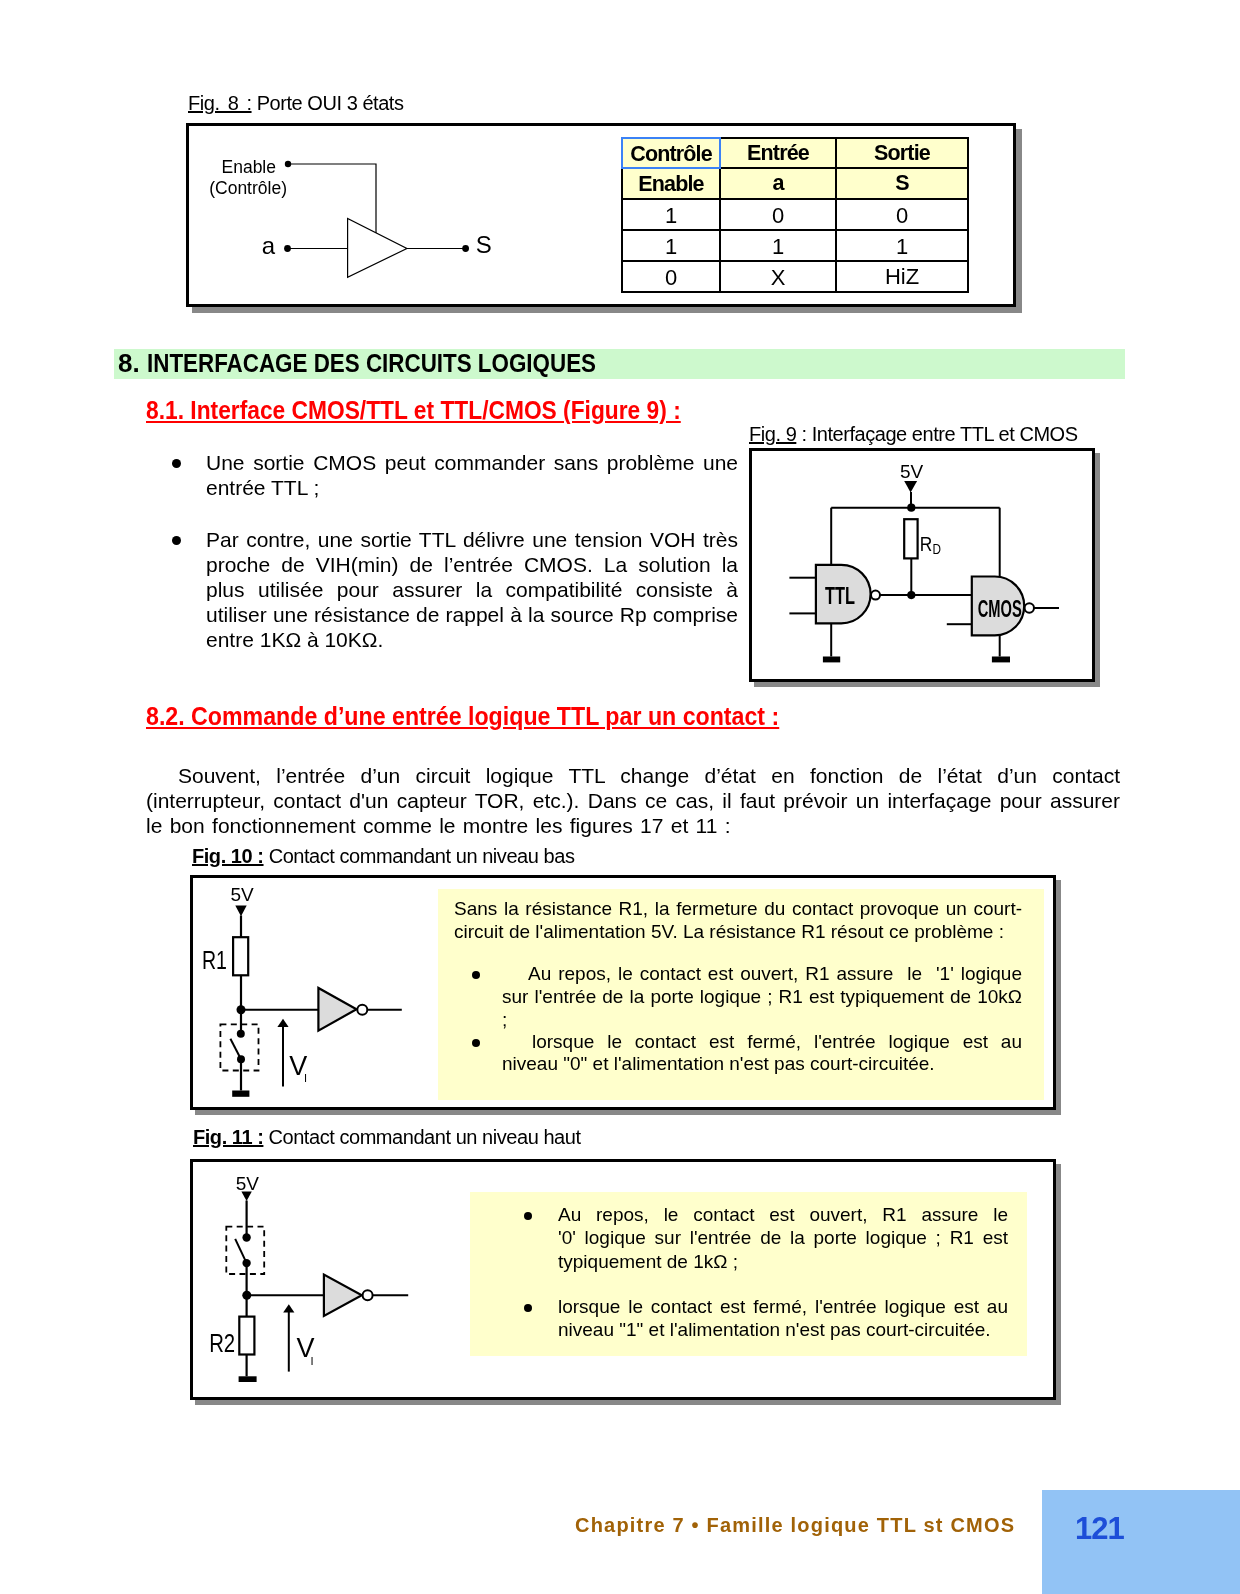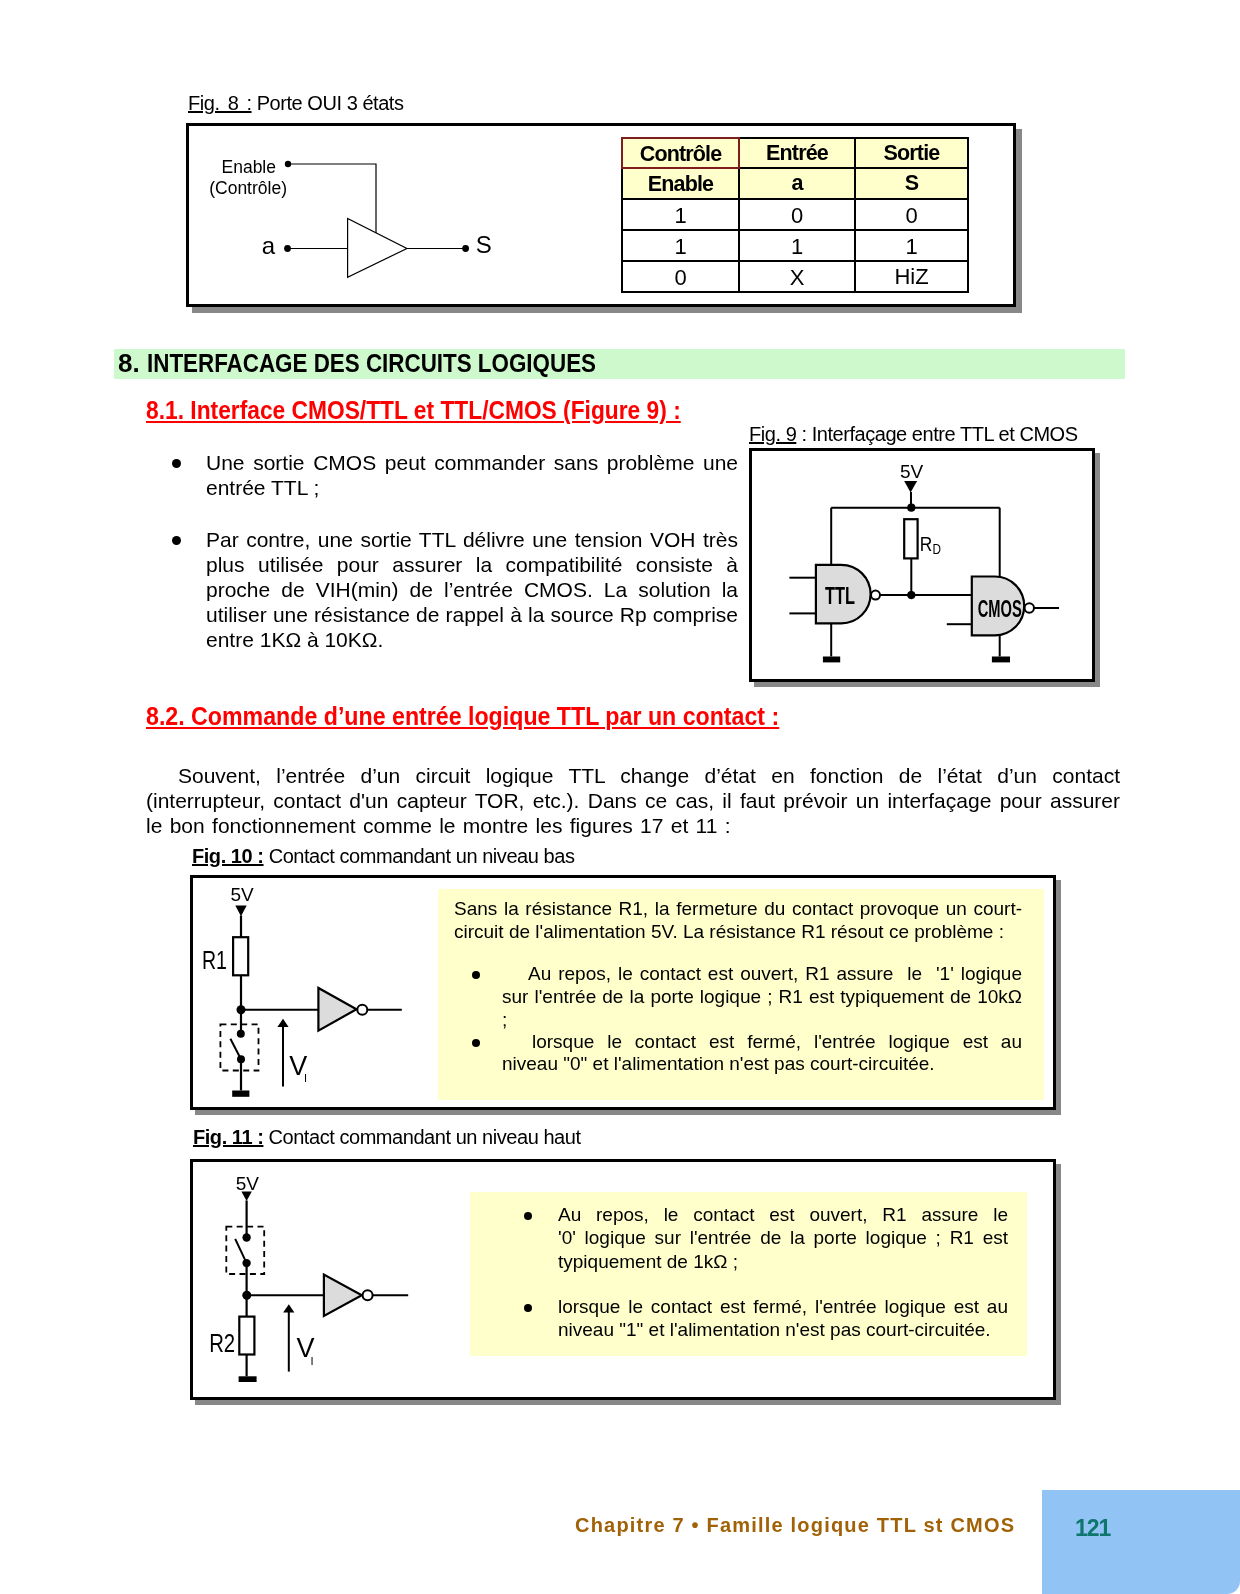--- a/index.html
+++ b/index.html
@@ -1,18 +1,18 @@
 <!DOCTYPE html>
 <html><head>
 <meta charset="utf-8">
 <style>
 * { margin:0; padding:0; box-sizing:border-box; }
 html,body { width:1240px; height:1594px; background:#ffffff; }
 body { font-family:"Liberation Sans", sans-serif; color:#000; }
-#page { position:relative; width:1240px; height:1594px; overflow:hidden;border-radius:13px; }
+#page { position:relative; width:1240px; height:1594px; overflow:hidden; }
 .abs { position:absolute; }
 .jline { text-align:justify; text-align-last:justify; white-space:normal; }
 .nline { text-align:left; }
 .dot8 { width:8px; height:8px; border-radius:50%; background:#000; }
 .dot9 { width:9px; height:9px; border-radius:50%; background:#000; }
 .cap { font-size:20px; letter-spacing:-0.45px; }
 .cap b u, .cap u b { text-decoration:underline; }
 svg text { font-family:"Liberation Sans", sans-serif; }
 </style>
 </head>
@@ -32,21 +32,21 @@
   <line x1="101.5" y1="125.5" x2="161.6" y2="125.5" stroke="#000" stroke-width="1.2"></line>
   <polygon points="161.6,95.5 161.6,154.3 220.9,125.5" fill="#fff" stroke="#000" stroke-width="1.2"></polygon>
   <line x1="220.9" y1="125.5" x2="279.6" y2="125.5" stroke="#000" stroke-width="1.2"></line>
   <circle cx="279.6" cy="125.5" r="3.4" fill="#000"></circle>
   <text x="289.8" y="130" font-size="24">S</text>
 </svg>
 
 <table class="abs" style="left:621px; top:137px; width:348px; border-collapse:collapse; text-align:center; font-size:22px;">
   <tbody>
         <tr style="background:#ffffcc; font-weight:bold; font-size:21.5px; letter-spacing:-0.85px; height:30.4px;">
-          <td style="border:2px solid #7f1d1d; width:117px; padding-top:2px;">Contrôle</td>
+          <td style="border:2px solid #3b82f6; width:98px; padding-top:2px;">Contrôle</td>
           <td style="border:2px solid #000; width:116px;">Entrée</td>
           <td style="border:2px solid #000;">Sortie</td>
         </tr>
   <tr style="background:#ffffcc; font-weight:bold; font-size:21.5px; letter-spacing:-0.85px; height:30.4px;">
           <td style="border:2px solid #000; padding-top:2px;">Enable</td>
           <td style="border:2px solid #000;">a</td>
           <td style="border:2px solid #000;">S</td>
         </tr>
   <tr style="height:30.4px;">
           <td style="border:2px solid #000; padding-top:3px;">1</td>
@@ -73,22 +73,22 @@
 <div class="abs" style="left:146px; top:396px; color:#ff0000; font-weight:bold; font-size:25.5px; transform:scaleX(0.893); transform-origin:0 0;"><u>8.1. Interface CMOS/TTL et TTL/CMOS (Figure 9) :</u></div>
 
 <div class="abs dot9" style="left:172px; top:459px;"></div>
 <div class="abs" style="left:206px; top:450px; width:532px; font-size:21px; line-height:25px;">
   <div class="jline">Une sortie CMOS peut commander sans problème une</div>
   <div class="nline">entrée TTL ;</div>
 </div>
 <div class="abs dot9" style="left:172px; top:536px;"></div>
 <div class="abs" style="left:206px; top:527px; width:532px; font-size:21px; line-height:25px;">
   <div class="jline">Par contre, une sortie TTL délivre une tension VOH très</div>
+  <div class="jline">proche de VIH(min) de l’entrée CMOS. La solution la</div>
   <div class="jline">plus utilisée pour assurer la compatibilité consiste à</div>
-  <div class="jline">proche de VIH(min) de l’entrée CMOS. La solution la</div>
   <div class="jline">utiliser une résistance de rappel à la source Rp comprise</div>
   <div class="nline">entre 1KΩ à 10KΩ.</div>
 </div>
 
 <div class="abs cap" style="left:749px; top:423px;"><u>Fig. 9</u> : Interfaçage entre TTL et CMOS</div>
 
 <div class="abs" style="left:749px; top:448px; width:346px; height:234px; border:3px solid #000; background:#fff; box-shadow:5px 5px 0 #888;"></div>
 <svg class="abs" style="left:749px; top:448px;" width="346" height="234" viewBox="0 0 346 234">
   <text x="151" y="30.4" font-size="19">5V</text>
   <polygon points="155.2,33 168.1,33 161.6,44.6" fill="#000"></polygon>
@@ -204,15 +204,15 @@
   <div class="nline">typiquement de 1kΩ ;</div>
 </div>
 <div class="abs dot8" style="left:524px; top:1304px;"></div>
 <div class="abs" style="left:558px; top:1295px; width:450px; font-size:19px; line-height:23.3px;">
   <div class="jline">lorsque le contact est fermé, l'entrée logique est au</div>
   <div class="nline">niveau "1" et l'alimentation n'est pas court-circuitée.</div>
 </div>
 
 <div class="abs" style="left:575px; top:1514px; width:440px; color:#a16207; font-weight:bold; font-size:20px; letter-spacing:1.2px; text-align:right; white-space:nowrap;">Chapitre 7 • Famille logique TTL st CMOS</div>
 <div class="abs" style="left:1042px; top:1490px; width:198px; height:104px; background:#92c3f5;"></div>
-<div class="abs" style="left:1075px; top:1514px; color:#0f766e; font-weight:bold; font-size:23px; letter-spacing:-1px; line-height:29px;">121</div>
+<div class="abs" style="left:1075px; top:1514px; color:#1d4ed8; font-weight:bold; font-size:31px; letter-spacing:-1px; line-height:29px;">121</div>
 
 </div>
 
 </body></html>

